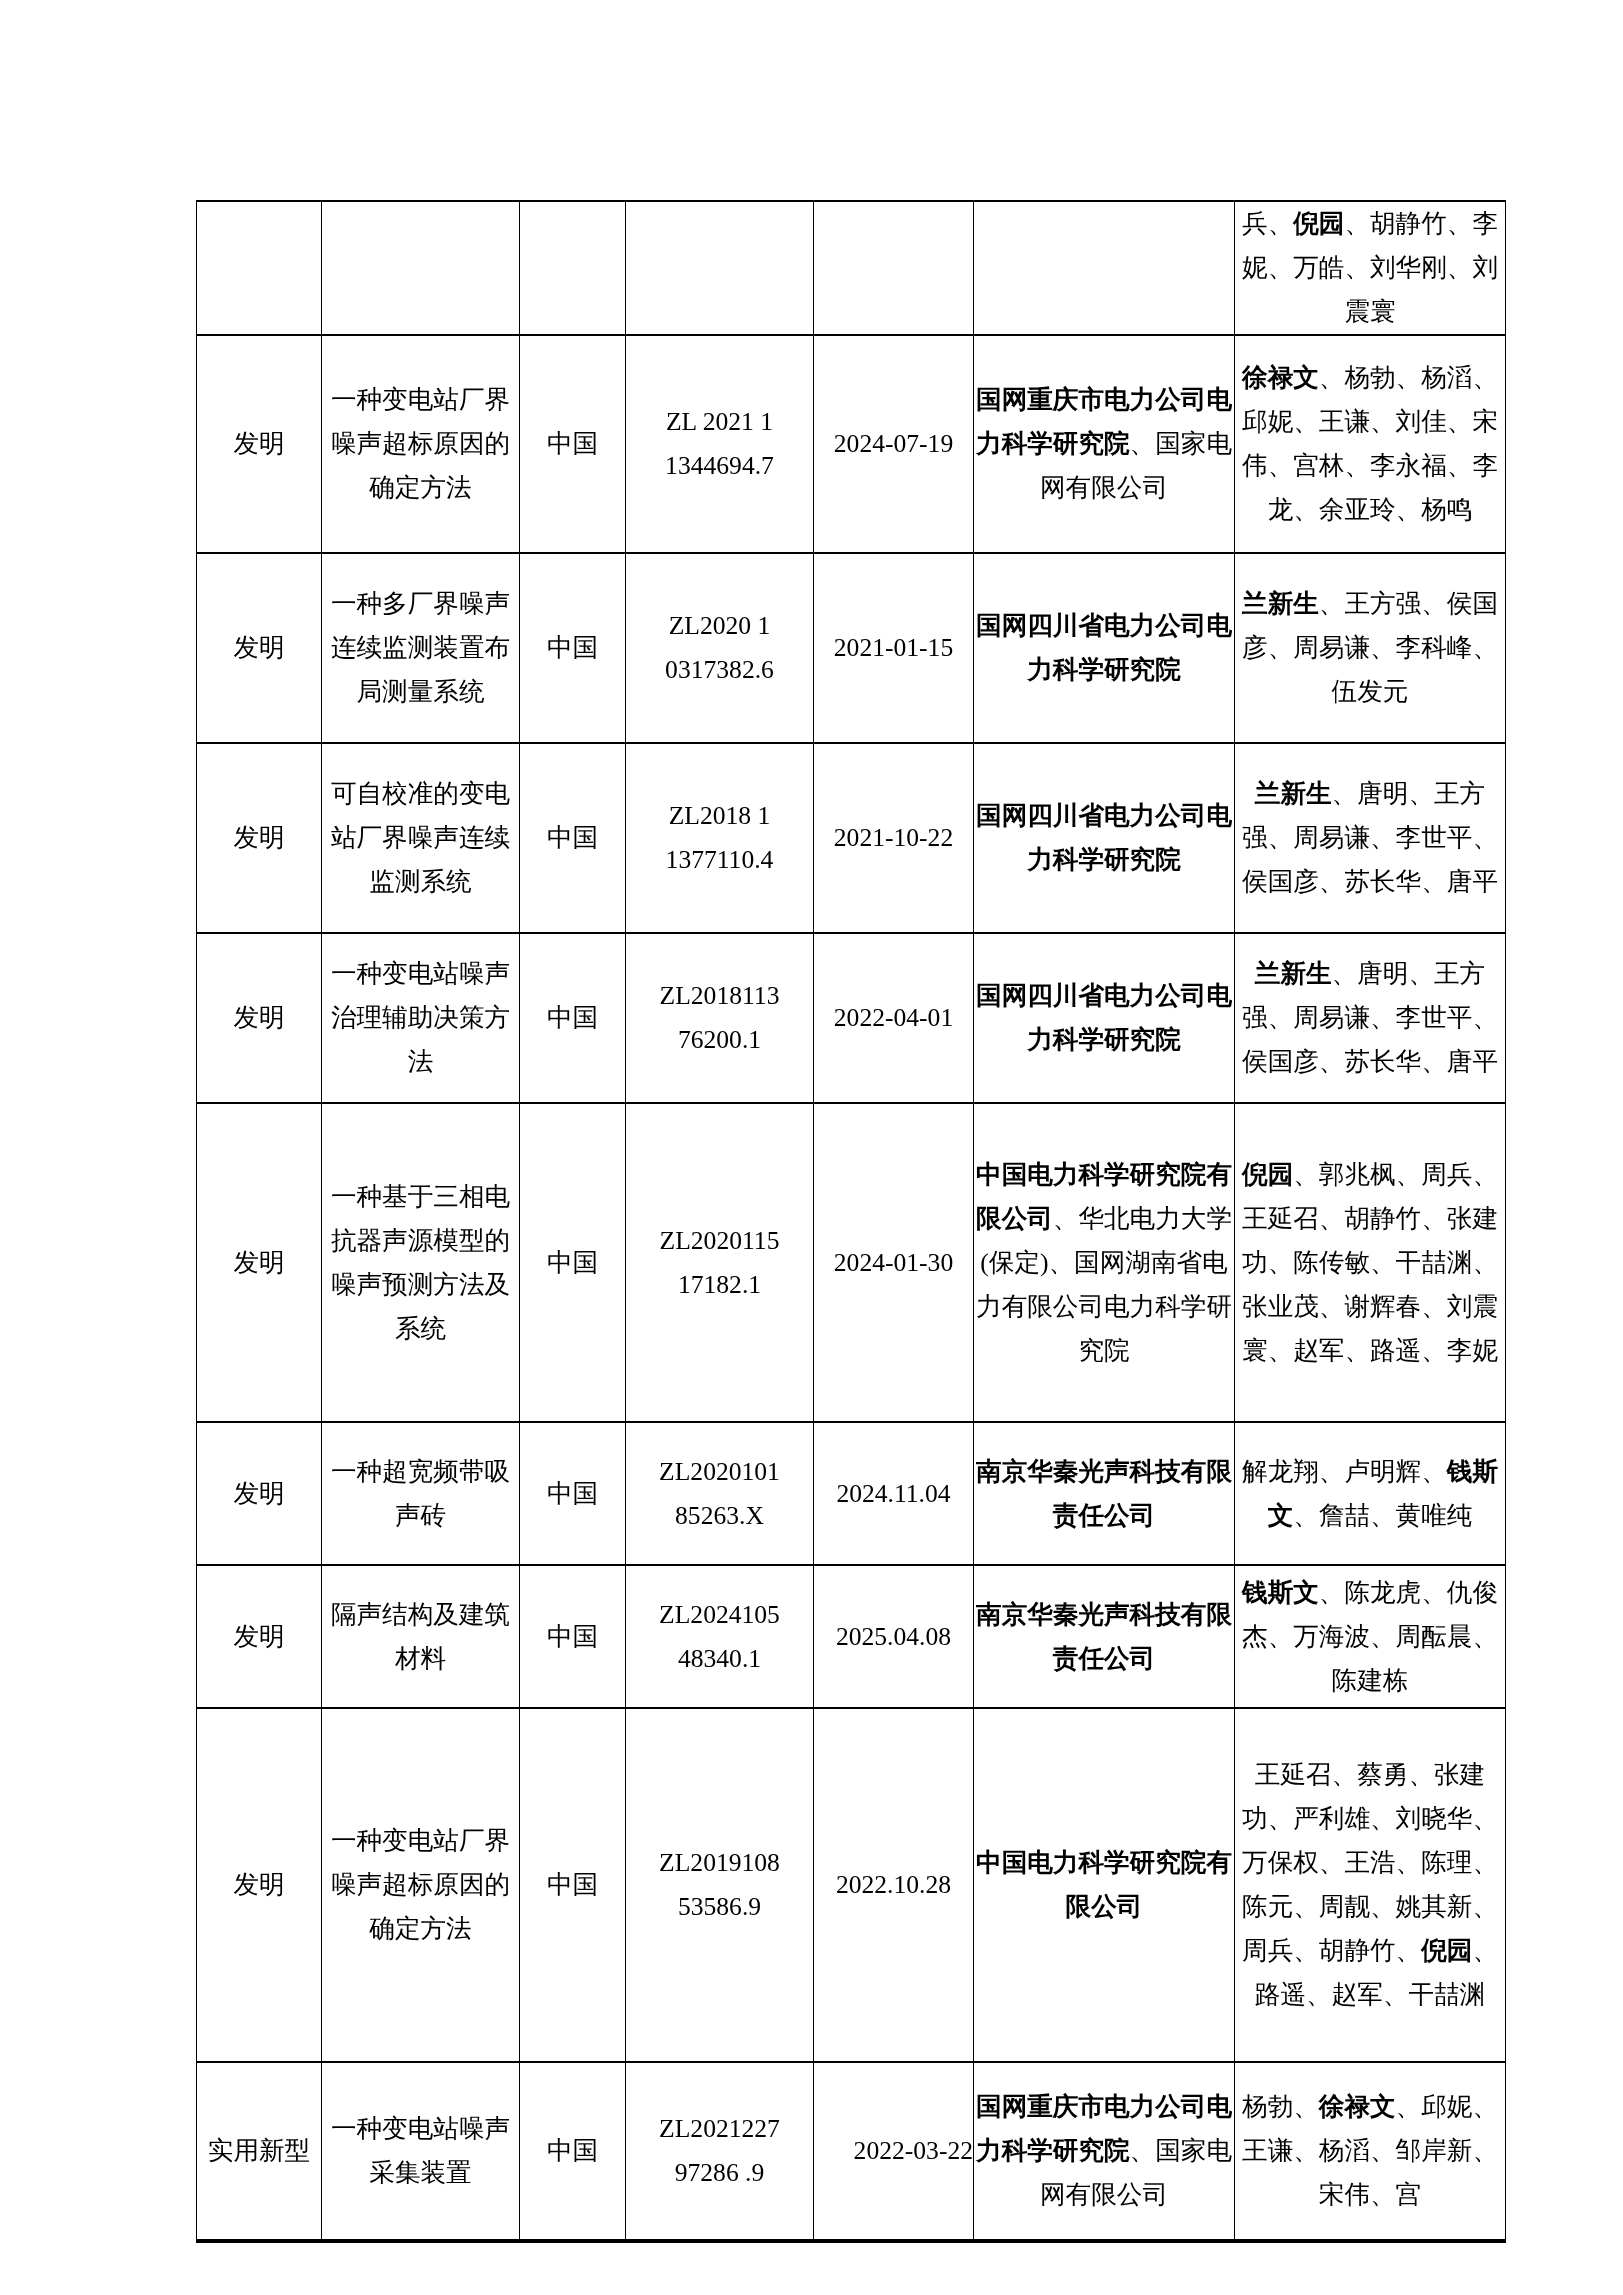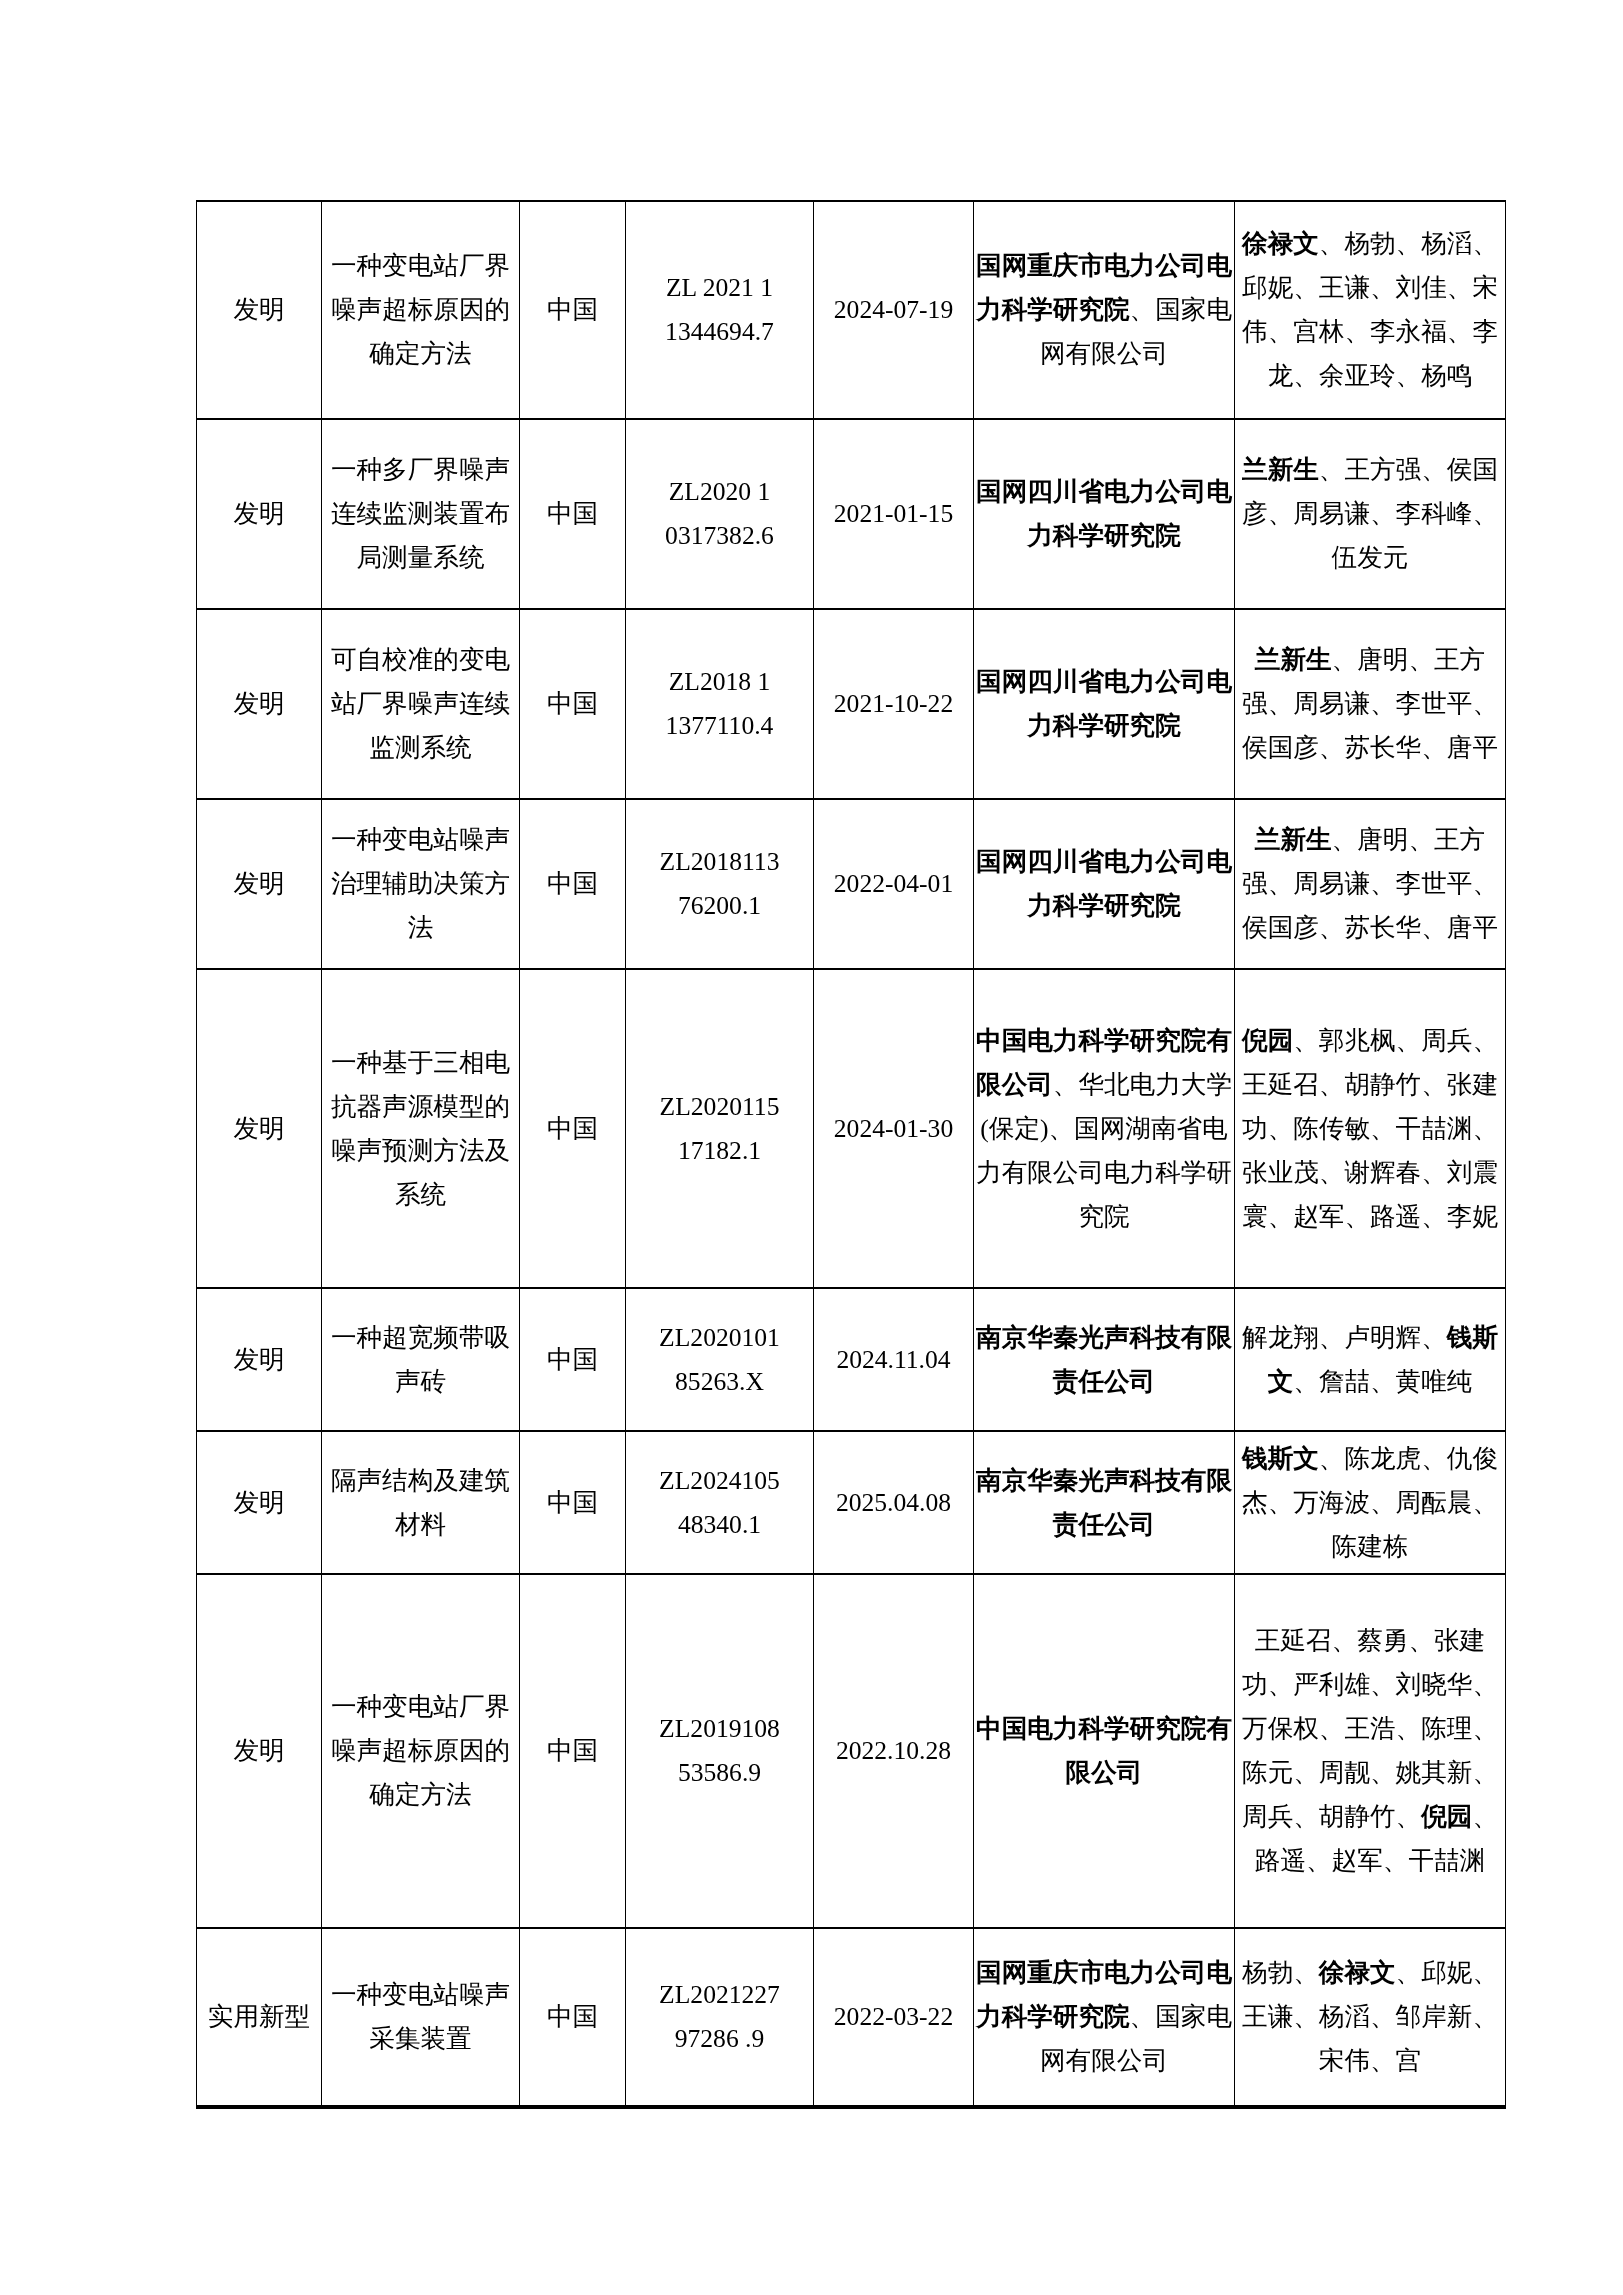--- a/index.html
+++ b/index.html
@@ -63,20 +63,29 @@
       <colgroup>
           <col style="width: 125px;">
           <col style="width: 198px;">
           <col style="width: 106px;">
           <col style="width: 188px;">
           <col style="width: 160px;">
           <col style="width: 261px;">
           <col style="width: 271px;">
         </colgroup>
       <tbody>
+          <tr>
+            <td class="c-type" style="height: 125px;"></td>
+            <td class="c-title" style="height: 125px;"></td>
+            <td class="c-country" style="height: 125px;"></td>
+            <td class="c-number" style="height: 125px;"></td>
+            <td class="c-date" style="height: 125px;"></td>
+            <td class="c-assignee" style="height: 125px;"></td>
+            <td class="c-invent" style="height: 125px;"><span class="seg-reg">兵、</span><span class="seg-bold">倪园</span><span class="seg-reg">、胡静竹、李妮、万皓、刘华刚、刘震寰</span></td>
+          </tr>
           <tr>
             <td class="c-type" style="height: 216px;">发明</td>
             <td class="c-title" style="height: 216px;">一种变电站厂界噪声超标原因的确定方法</td>
             <td class="c-country" style="height: 216px;">中国</td>
             <td class="c-number" style="height: 216px;">ZL 2021 1
 1344694.7</td>
             <td class="c-date" style="height: 216px;">2024-07-19</td>
             <td class="c-assignee" style="height: 216px;"><span class="seg-bold">国网重庆市电力公司电力科学研究院</span><span class="seg-reg">、国家电网有限公司</span></td>
             <td class="c-invent" style="height: 216px; border-radius: 18px;"><span class="seg-bold">徐禄文</span><span class="seg-reg">、杨勃、杨滔、邱妮、王谦、刘佳、宋伟、宫林、李永福、李龙、余亚玲、杨鸣</span></td>
           </tr>
@@ -149,21 +158,21 @@
             <td class="c-date" style="height: 352px;">2022.10.28</td>
             <td class="c-assignee" style="height: 352px;"><span class="seg-bold">中国电力科学研究院有限公司</span></td>
             <td class="c-invent" style="height: 352px;"><span class="seg-reg">王延召、蔡勇、张建功、严利雄、刘晓华、万保权、王浩、陈理、陈元、周靓、姚其新、周兵、胡静竹、</span><span class="seg-bold">倪园</span><span class="seg-reg">、路遥、赵军、干喆渊</span></td>
           </tr>
           <tr>
             <td class="c-type" style="height: 176px;">实用新型</td>
             <td class="c-title" style="height: 176px;">一种变电站噪声采集装置</td>
             <td class="c-country" style="height: 176px;">中国</td>
             <td class="c-number" style="height: 176px;">ZL2021227
 97286 .9</td>
-            <td class="c-date" style="height: 176px;">2022-03-22</td>
+            <td class="c-date" style="height: 176px; text-align: right;">2022-03-22</td>
             <td class="c-assignee" style="height: 176px;"><span class="seg-bold">国网重庆市电力公司电力科学研究院</span><span class="seg-reg">、国家电网有限公司</span></td>
             <td class="c-invent" style="height: 176px;"><span class="seg-reg">杨勃、</span><span class="seg-bold">徐禄文</span><span class="seg-reg">、邱妮、王谦、杨滔、邹岸新、宋伟、宫</span></td>
           </tr>
         </tbody>
     </table>
   </div>
 </div>
 
 
 </body></html>

